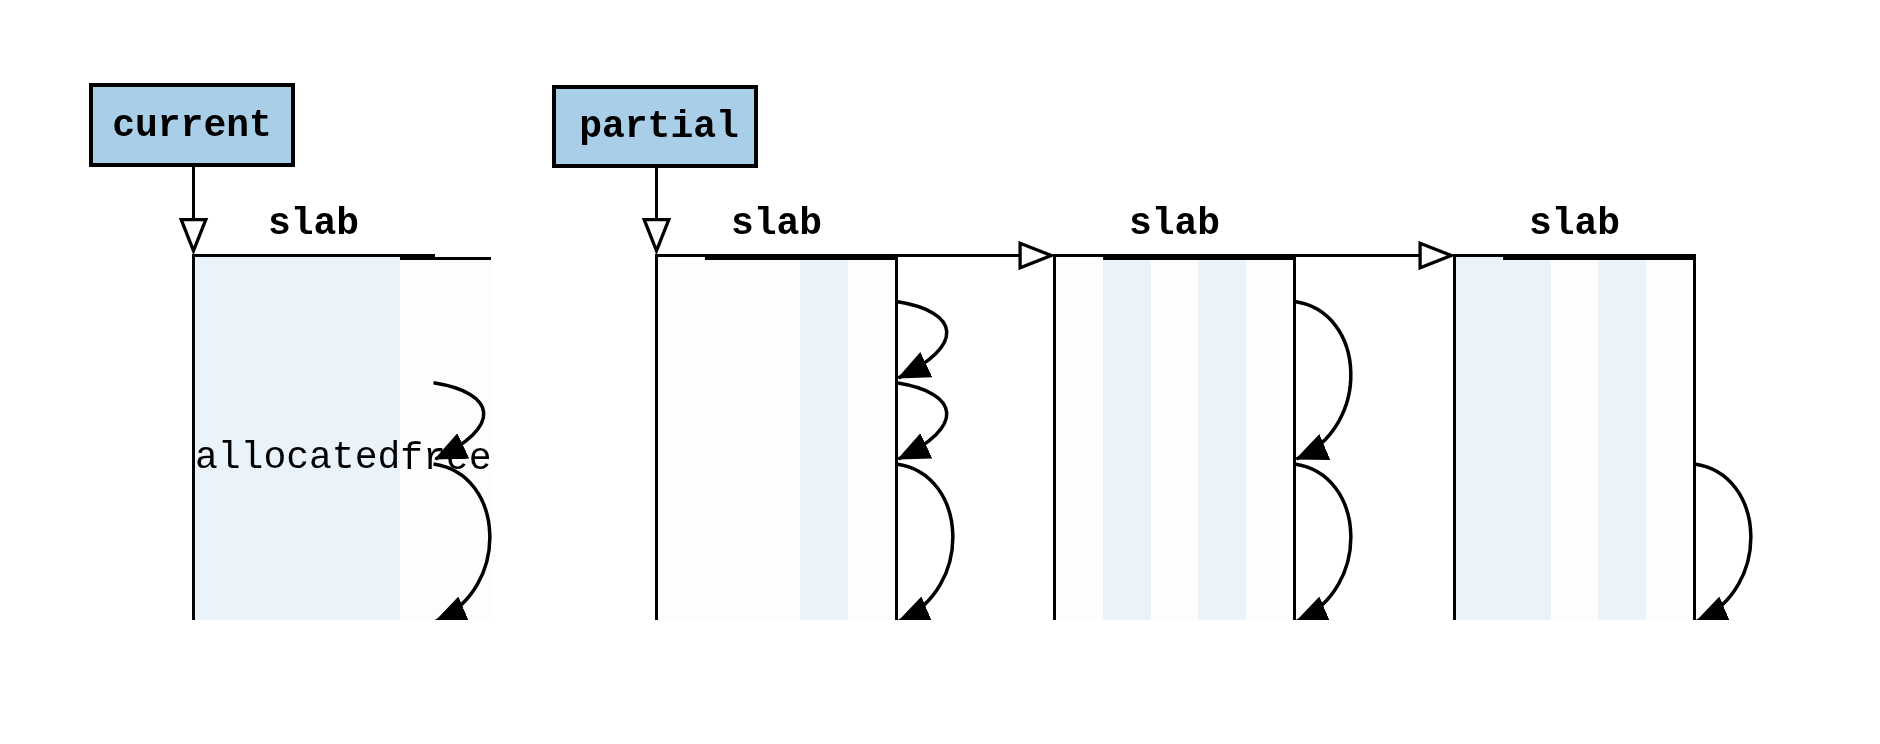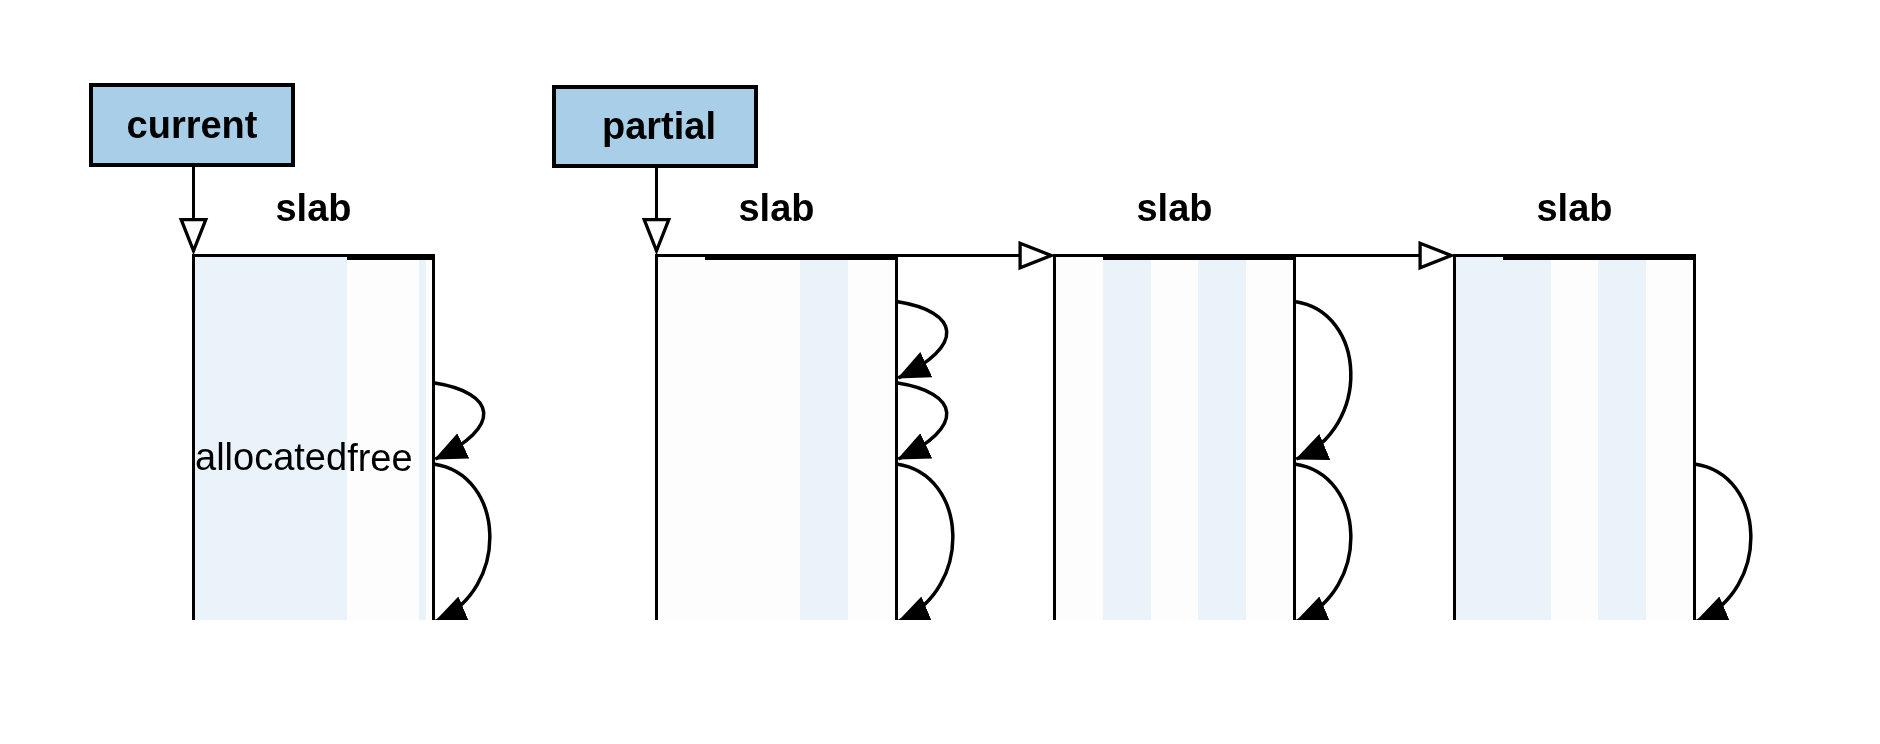--- a/index.html
+++ b/index.html
@@ -1,34 +1,34 @@
 <!DOCTYPE html>
 <html style="--line: #000000; --pointer-fill: #a9cfe8; --row-allocated: #ebf3fa; --row-free: #fdfdfe; --bg: #ffffff;"><head>
 <meta charset="utf-8">
 <style>
   html,body { margin:0; padding:0; background:#ffffff; }
   .canvas {
     position: relative;
     width: 1880px; height: 620px;
     background: var(--bg, #ffffff);
-    font-family: Liberation Sans, sans-serif;
+    font-family: Liberation Mono, monospace;
     color: #000;
     overflow: hidden;
   }
   .pointer-box {
     position: absolute;
     box-sizing: border-box;
     border: 4px solid var(--line, #000);
     background: var(--pointer-fill, #a9cfe8);
     display: flex; align-items: center; justify-content: center;
     font-weight: bold; font-size: 38px;
   }
   .slab-title {
     position: absolute;
-    top: 184px; height: 48px; line-height: 48px;
+    top: 200px; height: 48px; line-height: 48px;
     text-align: center;
     font-weight: bold; font-size: 38px;
   }
   .slab {
     position: absolute;
     top: 254px; width: 243px; height: 406px;
     box-sizing: border-box;
     border: 3px solid var(--line, #000);
     display: flex; flex-direction: row;
     background: var(--row-free, #fdfdfe);

